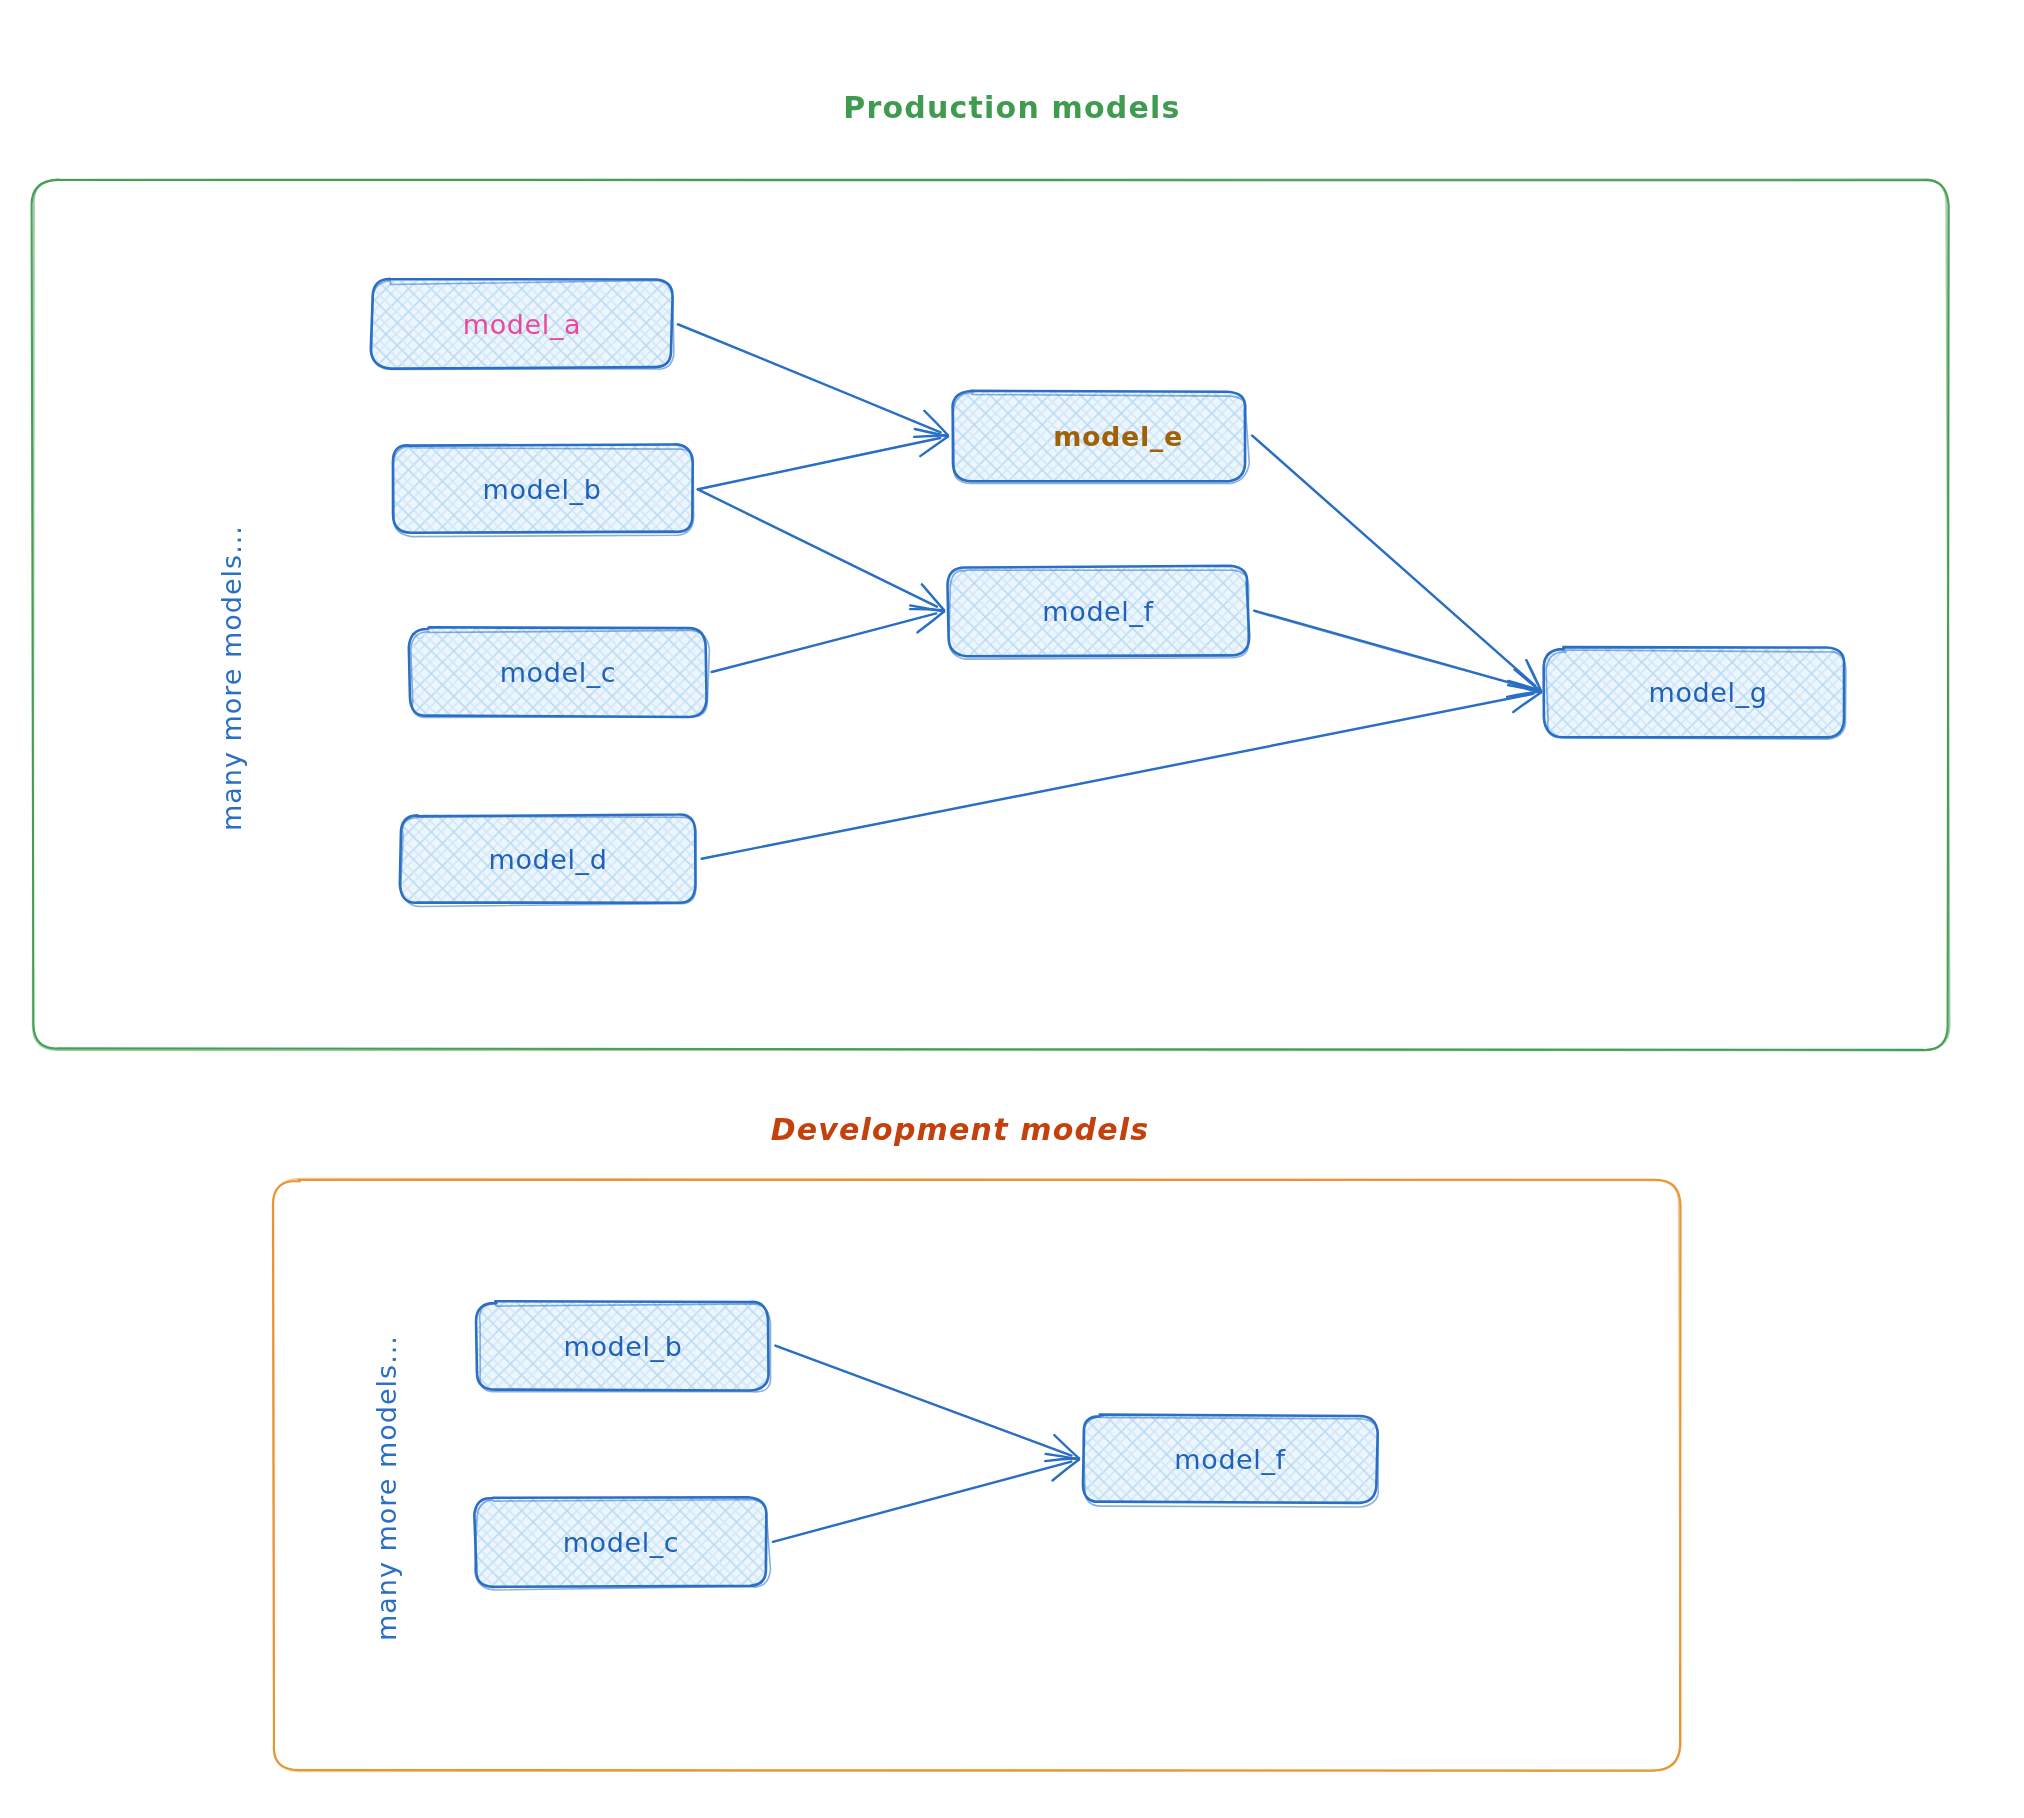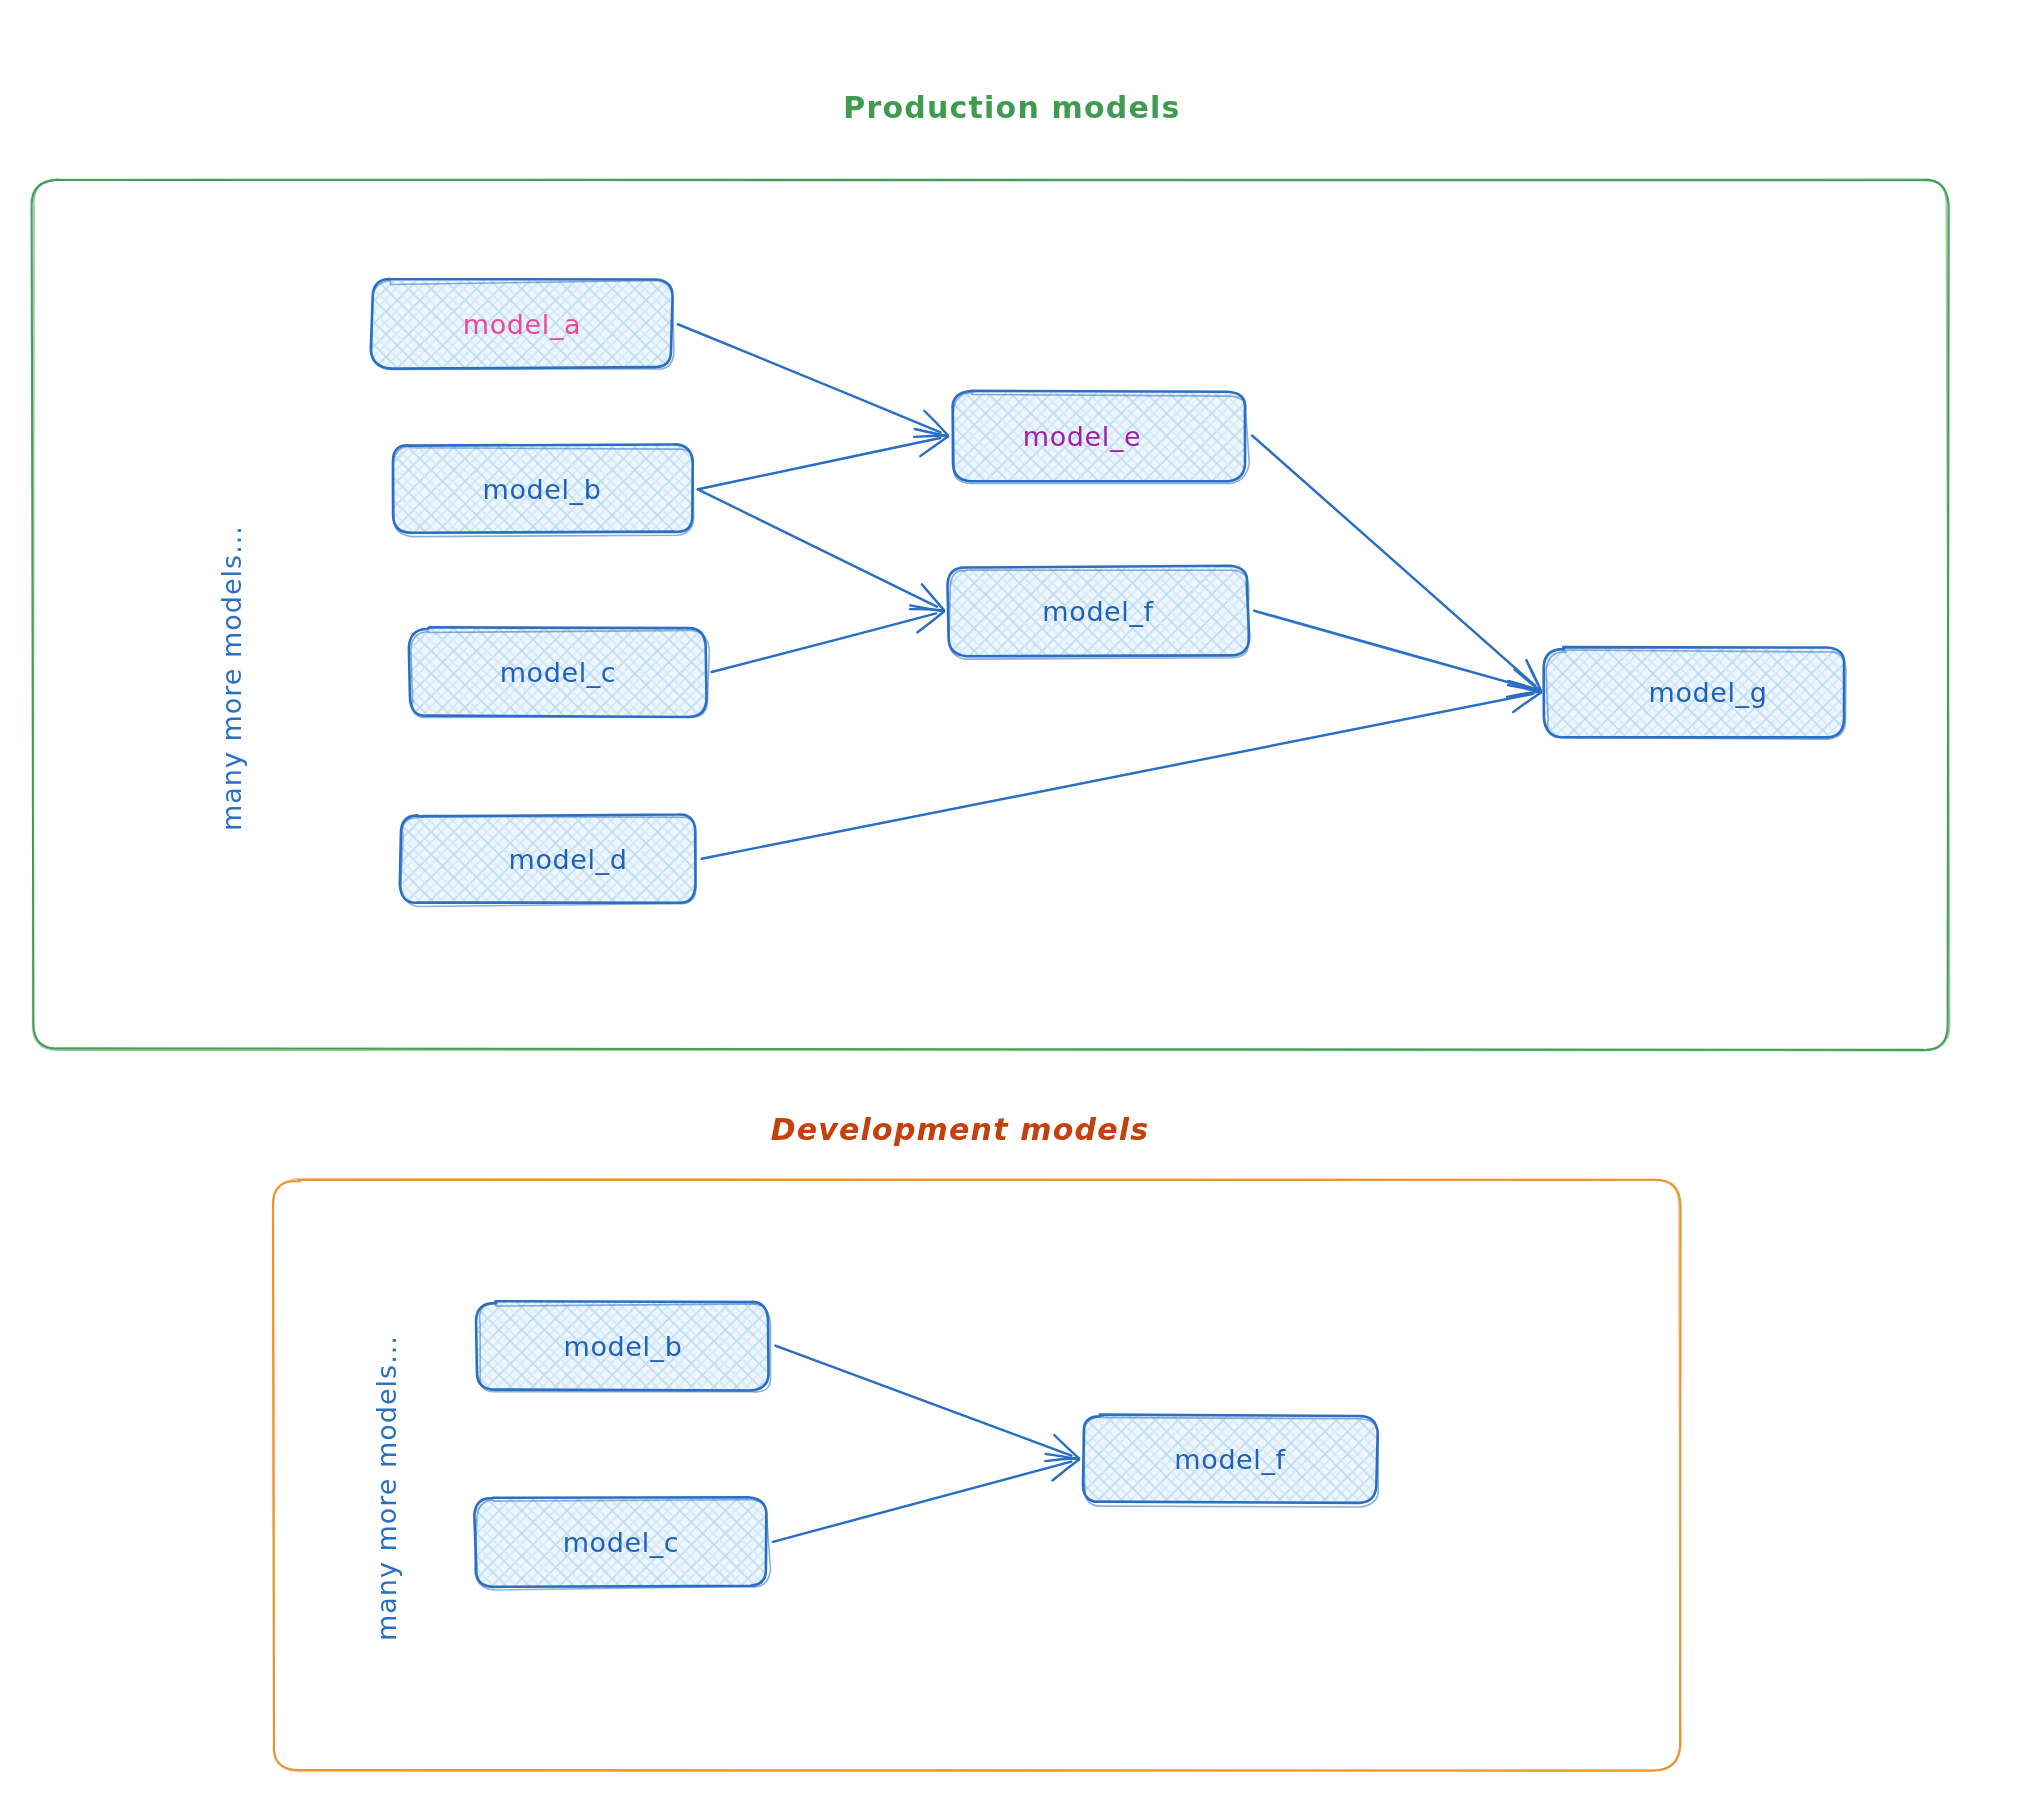--- a/index.html
+++ b/index.html
@@ -233,22 +233,22 @@
     </svg>
 
   <div id="text-layer">
       <div class="group-title" style="left: 1012px; top: 50px; color: rgb(63, 155, 79);">Production models</div>
       <div class="side-note" style="left: 247px; top: 760px; color: rgb(42, 111, 196);">many more models...</div>
       <div class="group-title" style="left: 960px; top: 1072px; color: #c2410c; font-style: italic;">Development models</div>
       <div class="side-note" style="left: 402px; top: 1570px; color: rgb(42, 111, 196);">many more models...</div>
       <div class="node-label" style="left: 522px; top: 284px; color: #ec4899;">model_a</div>
       <div class="node-label" style="left: 542px; top: 449px; color: rgb(31, 97, 184);">model_b</div>
       <div class="node-label" style="left: 558px; top: 632px; color: rgb(31, 97, 184);">model_c</div>
-      <div class="node-label" style="left: 568px; top: 819px; color: rgb(31, 97, 184);">model_d</div>
-      <div class="node-label" style="left: 1082px; top: 396px; color: #a21caf;">model_e</div>
+      <div class="node-label" style="left: 548px; top: 819px; color: rgb(31, 97, 184);">model_d</div>
+      <div class="node-label" style="left: 1118px; top: 396px; color: #a16207; font-weight: bold;">model_e</div>
       <div class="node-label" style="left: 1098px; top: 571px; color: rgb(31, 97, 184);">model_f</div>
       <div class="node-label" style="left: 1708px; top: 652px; color: rgb(31, 97, 184);">model_g</div>
       <div class="node-label" style="left: 623px; top: 1306px; color: rgb(31, 97, 184);">model_b</div>
       <div class="node-label" style="left: 621px; top: 1502px; color: rgb(31, 97, 184);">model_c</div>
       <div class="node-label" style="left: 1230px; top: 1419px; color: rgb(31, 97, 184);">model_f</div>
     </div>
 
 </div>
 
 </body></html>

